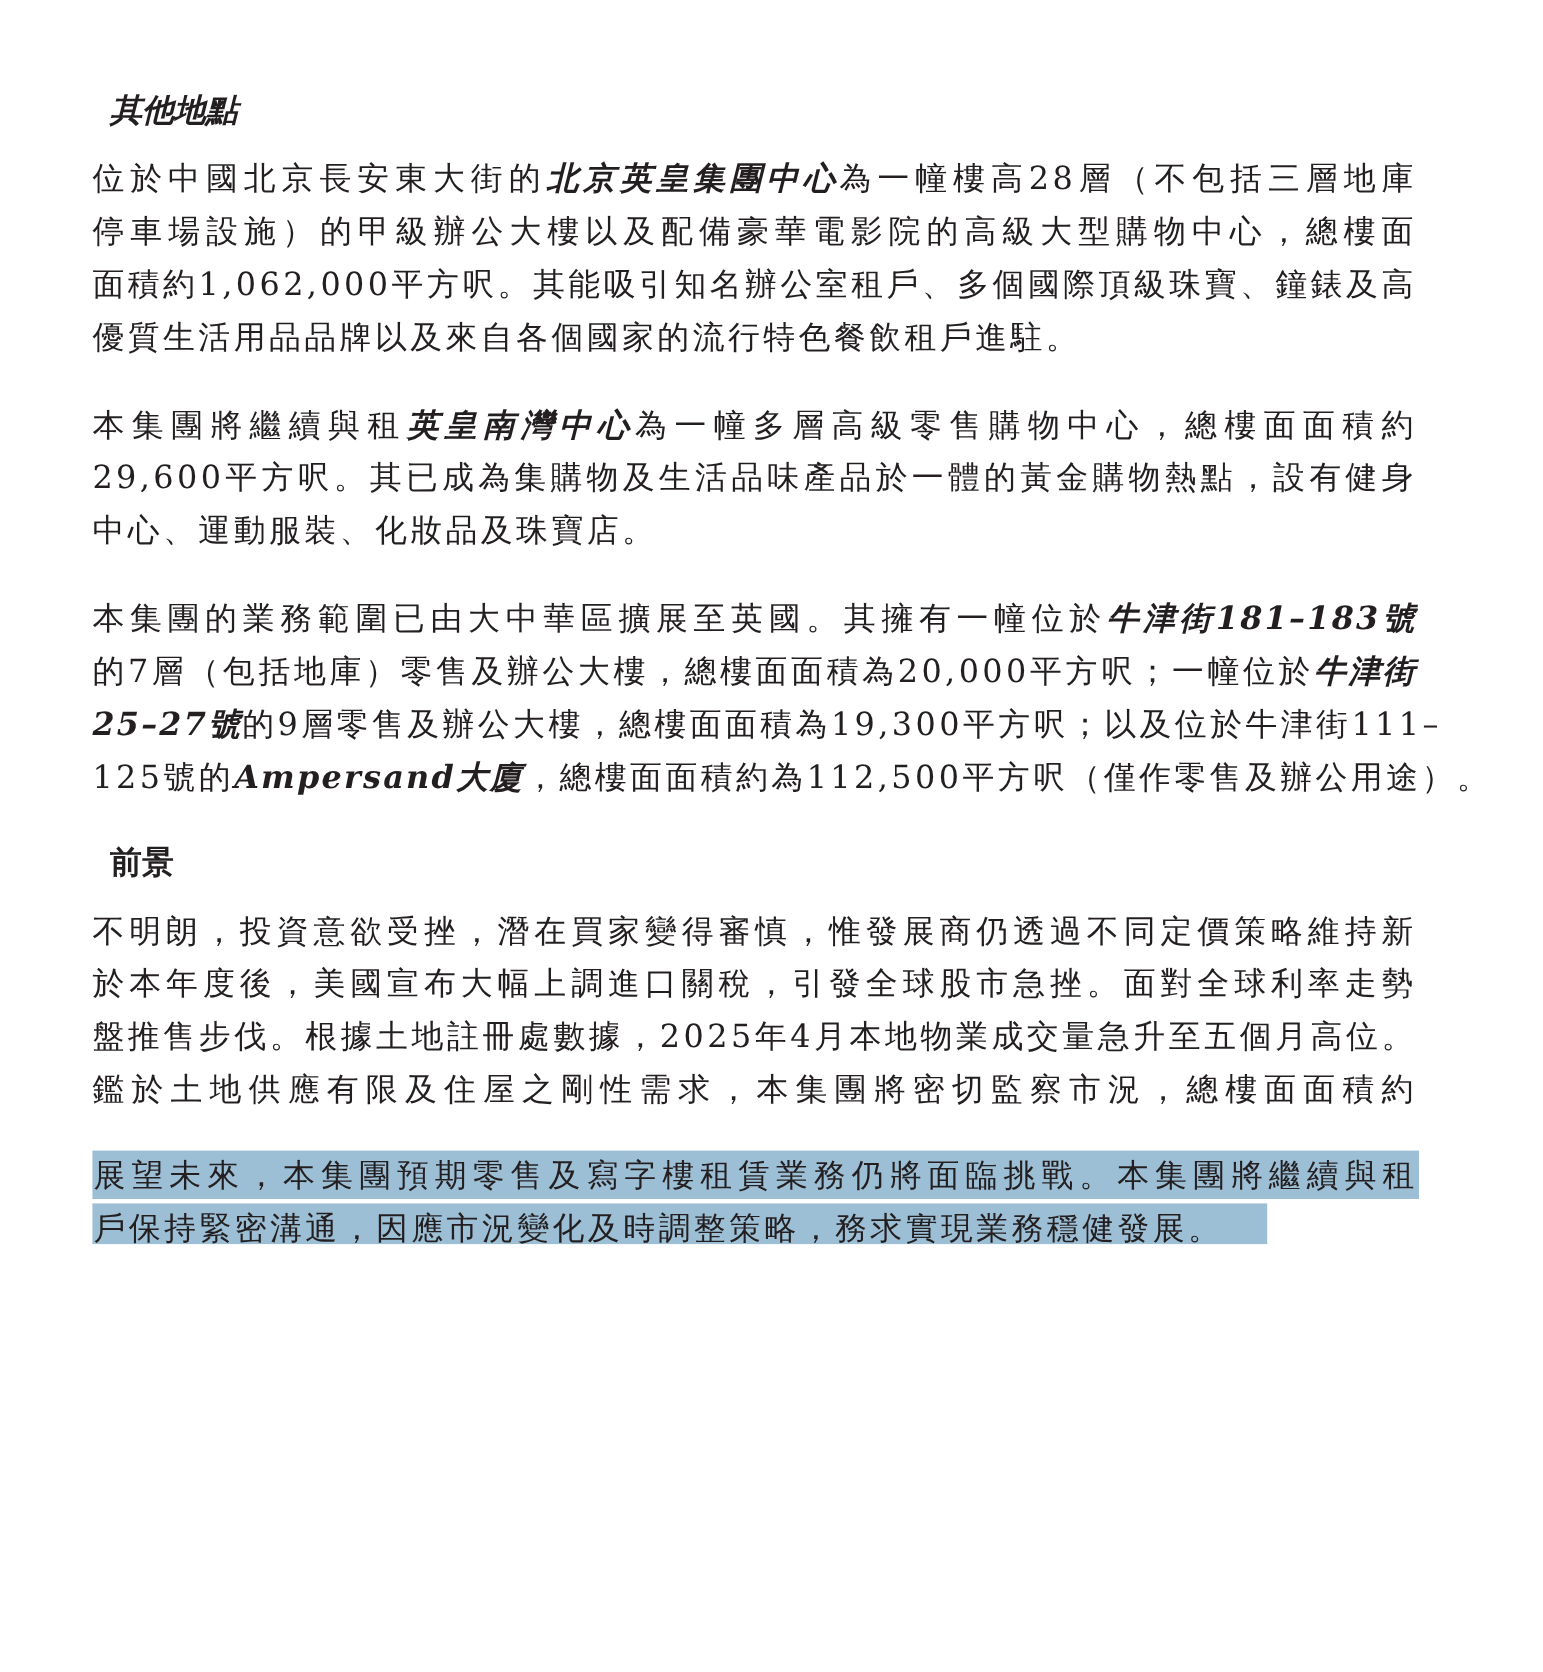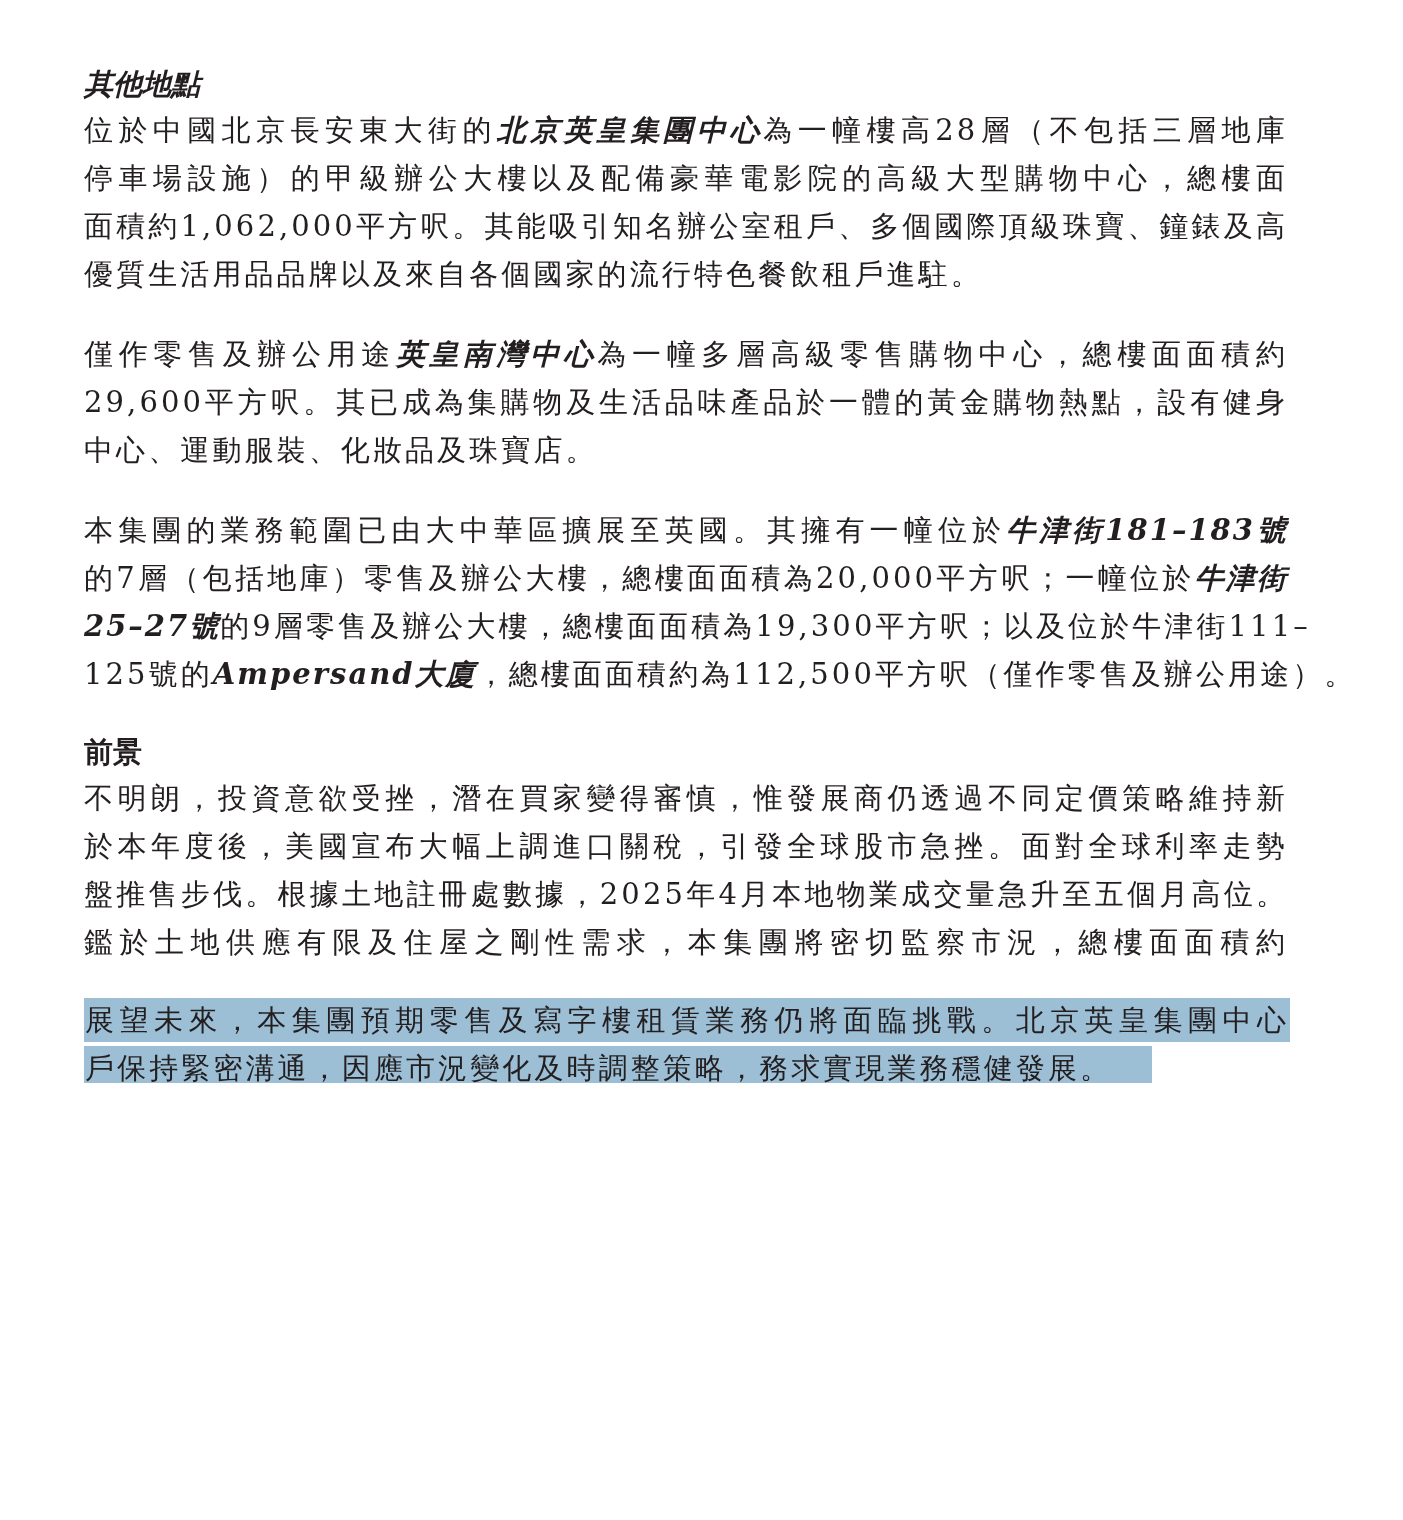--- a/index.html
+++ b/index.html
@@ -1,19 +1,19 @@
 <!DOCTYPE html>
 <html><head>
 <meta charset="utf-8">
 <style>
   html, body { margin: 0; padding: 0; background: #ffffff; }
   body { width: 1403px; height: 1520px; position: relative; overflow: hidden;
          font-family: "DejaVu Serif", "Liberation Serif", serif; color: #231f20; }
   .page { position: absolute; left: 84px; top: 62px; width: 1204px; }
-  .heading { font-size: 29px; font-weight: bold; font-style: italic; line-height: 44px; height: 44px; margin: 0; }
+  .heading { font-size: 29px; font-weight: bold; font-style: italic; line-height: 44px; height: 44px; margin: 16px; }
   .heading.upright { font-style: normal; }
   .line { font-size: 29px; line-height: 48px; height: 48px; white-space: nowrap; letter-spacing: 3.1px; text-align: justify; text-align-last: justify; }
   .line.last { text-align-last: left; }
   .para { margin-bottom: 32px; }
   .b { font-weight: bold; font-style: italic; letter-spacing: 2px; }
   .hl { background: #9dbfd6; display: inline-block; padding: 0 1px; }
   .hlline { height: 44px; line-height: 44px; margin-bottom: 4px; }
 </style>
 </head>
 <body>
@@ -23,21 +23,21 @@
   <h2 class="heading">其他地點</h2>
 
   <div class="para">
     <div class="line"><span>位於中國北京長安東大街的</span><span class="b">北京英皇集團中心</span><span>為一幢樓高28層（不包括三層地庫</span></div>
     <div class="line">停車場設施）的甲級辦公大樓以及配備豪華電影院的高級大型購物中心，總樓面</div>
     <div class="line">面積約1,062,000平方呎。其能吸引知名辦公室租戶、多個國際頂級珠寶、鐘錶及高</div>
     <div class="line last">優質生活用品品牌以及來自各個國家的流行特色餐飲租戶進駐。</div>
   </div>
 
   <div class="para">
-    <div class="line"><span>僅作零售及辦公用途</span><span class="b">英皇南灣中心</span><span>為一幢多層高級零售購物中心，總樓面面積約</span></div>
+    <div class="line"><span>本集團將繼續與租</span><span class="b">英皇南灣中心</span><span>為一幢多層高級零售購物中心，總樓面面積約</span></div>
     <div class="line">29,600平方呎。其已成為集購物及生活品味產品於一體的黃金購物熱點，設有健身</div>
     <div class="line last">中心、運動服裝、化妝品及珠寶店。</div>
   </div>
 
   <div class="para">
     <div class="line"><span>本集團的業務範圍已由大中華區擴展至英國。其擁有一幢位於</span><span class="b">牛津街181–183號</span></div>
     <div class="line"><span>的7層（包括地庫）零售及辦公大樓，總樓面面積為20,000平方呎；一幢位於</span><span class="b">牛津街</span></div>
     <div class="line"><span class="b">25–27號</span><span>的9層零售及辦公大樓，總樓面面積為19,300平方呎；以及位於牛津街111–</span></div>
     <div class="line last"><span>125號的</span><span class="b">Ampersand大廈</span><span>，總樓面面積約為112,500平方呎（僅作零售及辦公用途）。</span></div>
   </div>
@@ -45,17 +45,17 @@
   <h2 class="heading upright">前景</h2>
 
   <div class="para">
     <div class="line">不明朗，投資意欲受挫，潛在買家變得審慎，惟發展商仍透過不同定價策略維持新</div>
     <div class="line">於本年度後，美國宣布大幅上調進口關稅，引發全球股市急挫。面對全球利率走勢</div>
     <div class="line">盤推售步伐。根據土地註冊處數據，2025年4月本地物業成交量急升至五個月高位。</div>
     <div class="line">鑑於土地供應有限及住屋之剛性需求，本集團將密切監察市況，總樓面面積約</div>
   </div>
 
   <div>
-    <div class="hlline"><span class="line hl" style="width:1204px;height:44px;line-height:44px;">展望未來，本集團預期零售及寫字樓租賃業務仍將面臨挑戰。北京英皇集團中心</span></div>
+    <div class="hlline"><span class="line hl" style="width:1204px;height:44px;line-height:44px;">展望未來，本集團預期零售及寫字樓租賃業務仍將面臨挑戰。本集團將繼續與租</span></div>
     <div class="hlline"><span class="line hl last" style="width:1066px;height:37px;line-height:44px;">戶保持緊密溝通，因應市況變化及時調整策略，務求實現業務穩健發展。</span></div>
   </div>
 
 </div>
 
 </body></html>

